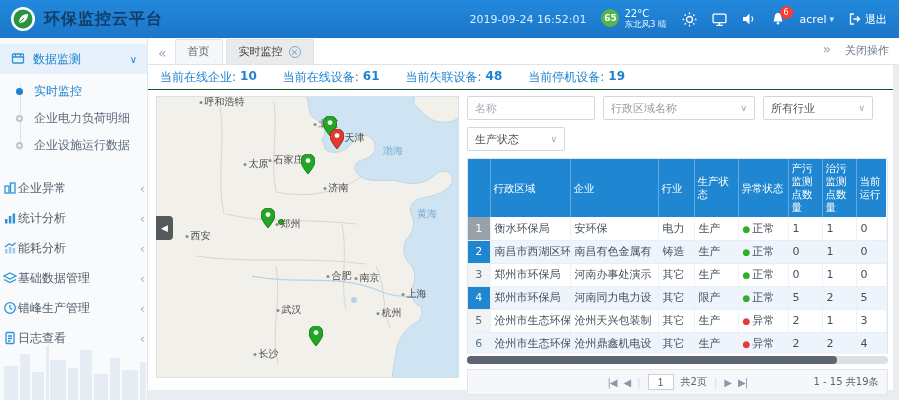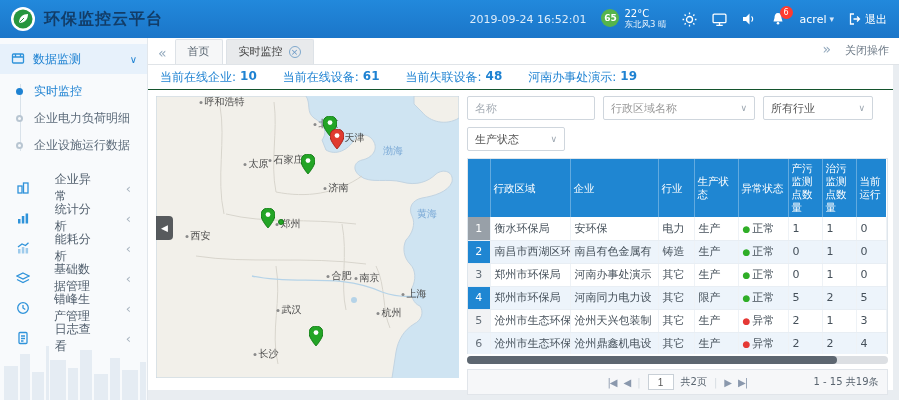--- a/index.html
+++ b/index.html
@@ -36,21 +36,21 @@
   .group-header .chev { margin-left:auto; font-size:10px; color:#1e82d2; }
   .sub-list { position:relative; padding:4px 0 6px 0; }
   .sub-list .rail { position:absolute; left:20px; top:10px; bottom:14px; border-left:1px solid #d9e2ea; }
   .sub-item { position:relative; height:27px; display:flex; align-items:center; padding-left:34px;
     font-size:12px; color:#5c6b7a; cursor:pointer; white-space:nowrap; }
   .sub-item .bullet { position:absolute; left:16px; width:7px; height:7px; border-radius:50%;
     background:#f8fafc; border:2px solid #b9c6d2; }
   .sub-item.active { color:#1e82d2; }
   .sub-item.active .bullet { background:#1e82d2; border-color:#1e82d2; }
   .side-items { margin-top:8px; }
-  .side-item { height:30px; display:flex; align-items:center; gap:24px; padding:0 16px;
+  .side-item { height:30px; display:flex; align-items:center; gap:1px; padding:0 2px;
     font-size:12px; color:#4f5d6b; cursor:pointer; }
   .side-item .chev { margin-left:auto; color:#a7b3bf; font-size:13px; }
   .iconbox { width:15px; height:15px; display:flex; align-items:center; justify-content:center; }
   .skyline { position:absolute; left:0; bottom:0; opacity:.85; }
 
   
   .tabbar { position:absolute; left:148px; top:38px; width:751px; height:27px; background:#ffffff;
     border-bottom:1px solid #e0e4e8; display:flex; align-items:flex-end; }
   .tab-nav { font-size:14px; color:#93a9bd; padding:0 8px 3px 10px; cursor:pointer; }
   .tab { display:flex; align-items:center; gap:6px; font-size:11px; color:#5a6772; background:#f6f7f8;
@@ -314,21 +314,21 @@
       </span>
       <span class="stat">
         <span>当前在线设备:</span>
         <b>61</b>
       </span>
       <span class="stat">
         <span>当前失联设备:</span>
         <b>48</b>
       </span>
       <span class="stat">
-        <span>河南办事处演示:</span>
+        <span>当前停机设备:</span>
         <b>19</b>
       </span>
     </div>
 
     <div class="main">
 
       <div class="map">
         <svg class="terrain" width="303" height="282" viewBox="0 0 303 282">
           <path d="M0,0 L150,0 C155,8 150,16 158,22 C168,28 172,36 166,44 L170,54 C180,60 192,54 198,44
                    C204,36 214,38 218,46 C222,54 216,62 206,64 C198,66 196,74 204,80 C214,88 232,82 246,86

